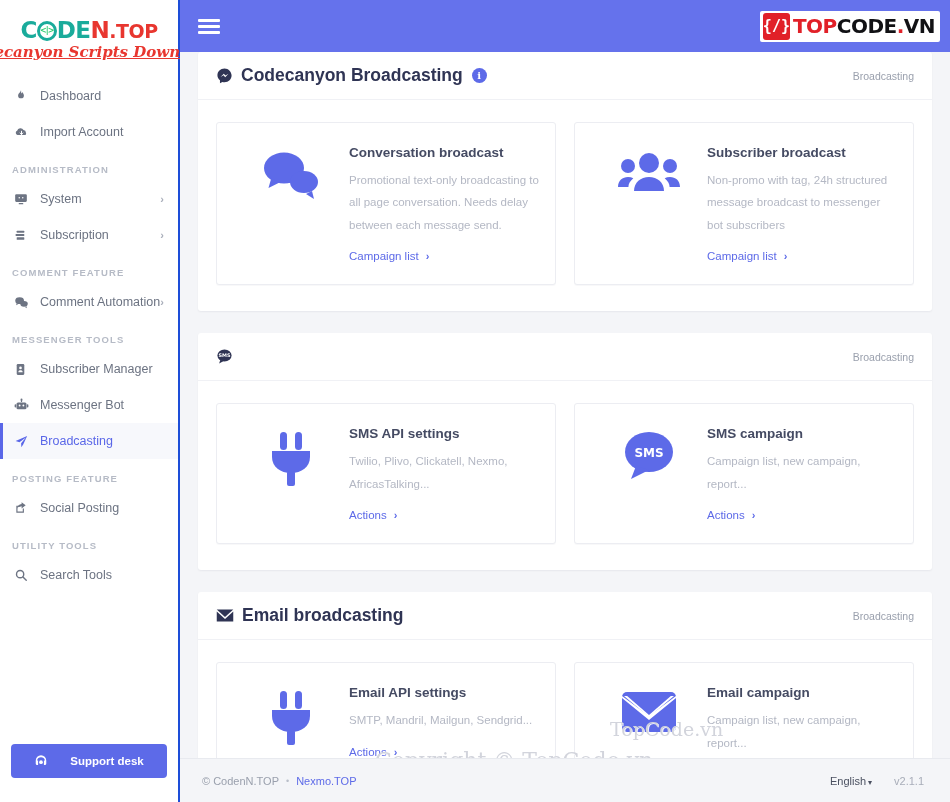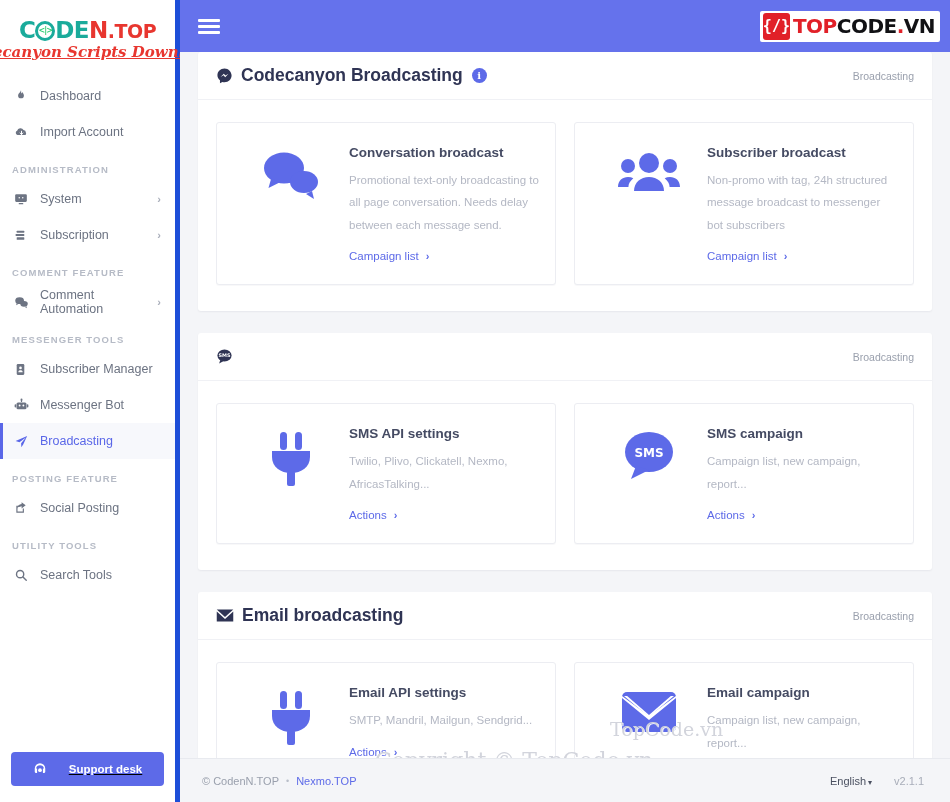--- a/index.html
+++ b/index.html
@@ -8,21 +8,21 @@
     font-family: "Liberation Sans", sans-serif;
     background: #f4f5f8;
     overflow: hidden;
   }
   .app { display: flex; width: 950px; height: 802px; }
 
   
   .sidebar {
     width: 180px; min-width: 180px; height: 802px;
     background: #ffffff;
-    border-right: 5px solid #1d4ed8;
+    border-right: 2px solid #1d4ed8;
     display: flex; flex-direction: column;
   }
   .brand { height: 72px; display: flex; align-items: center; justify-content: center; padding-top: 6px; }
   .brand-inner { text-align: center; line-height: 1; }
   .logo-main {
     font-family: "DejaVu Sans", sans-serif;
     font-size: 23px; font-weight: bold; letter-spacing: -0.5px;
     white-space: nowrap;
   }
   .lg-teal { color: #1aab9b; }
@@ -60,21 +60,21 @@
     color: #6d7483;
   }
   .nav-item .ni-label { flex: 1; }
   .nav-item .ni-caret { color: #a9aeba; font-size: 11px; font-weight: bold; }
   .nav-item.active {
     background: #f7f8fc; color: #5a67e8; font-weight: 500;
     border-left: 3px solid #5a67e8; padding-left: 11px;
   }
   .nav-item.active .ni-icon { color: #5a67e8; }
 
-  .support-wrap { padding: 14px 11px 16px 11px; text-decoration: underline; }
+  .support-wrap { padding: 14px 11px 24px 11px; }
   .support-btn {
     height: 34px; border-radius: 4px; background: #5d6ae8;
     display: flex; align-items: center; justify-content: center;
     color: #fff; font-size: 11.5px; font-weight: bold; cursor: pointer;
   }
   .support-btn .sb-icon { margin-right: 22px; display: flex; }
 
   
   .main { flex: 1; height: 802px; position: relative; background: #f4f5f8; }
   .topbar {

